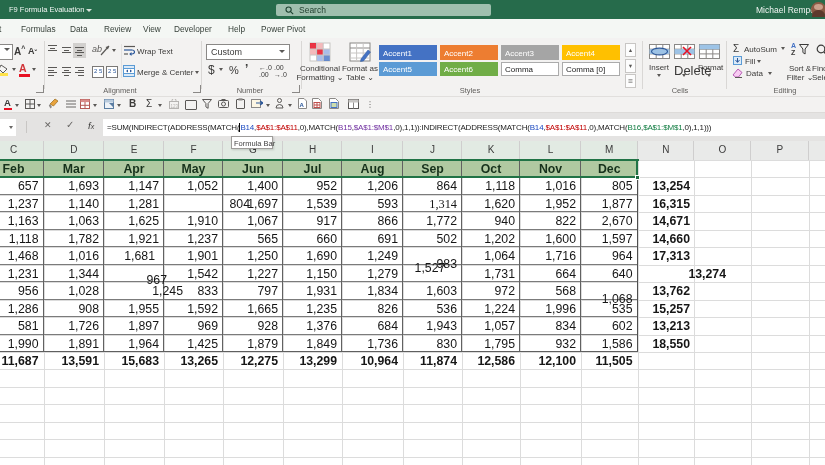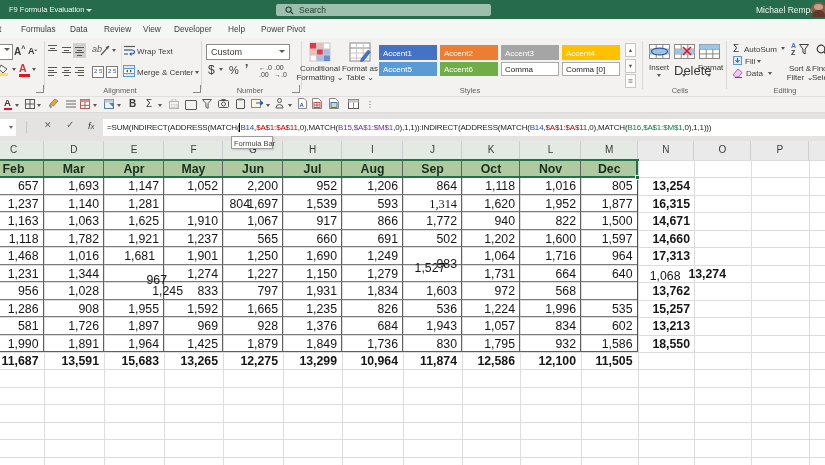--- a/index.html
+++ b/index.html
@@ -425,21 +425,21 @@
 <div class="ab" style="left:636.5px;top:160px;width:1.2px;height:191.95px;background:#4f4f4f;"></div>
 <div class="ab" style="left:0;top:350.95px;width:637.5px;height:1px;background:#5f5f5f;"></div>
 <div class="ab" style="left:0;top:159px;width:639px;height:1.6px;background:#217346;"></div>
 <div class="ab" style="left:0;top:175.85px;width:639px;height:1.8px;background:#217346;"></div>
 <div class="ab" style="left:636.2px;top:159px;width:1.8px;height:18.45px;background:#217346;"></div>
 <div class="ab" style="left:635px;top:174.65px;width:5px;height:5px;background:#1e6a40;border:1px solid #fff;box-sizing:border-box;"></div>
 <div class="num" style="left:-16.5px;top:177.45px;width:55.0px;">657</div>
 <div class="num" style="left:43.5px;top:177.45px;width:55.5px;">1,693</div>
 <div class="num" style="left:104.0px;top:177.45px;width:55.0px;">1,147</div>
 <div class="num" style="left:164.0px;top:177.45px;width:54.0px;">1,052</div>
-<div class="num" style="left:223.0px;top:177.45px;width:55.0px;">2,200</div>
+<div class="num" style="left:223.0px;top:177.45px;width:55.0px;">1,400</div>
 <div class="num" style="left:283.0px;top:177.45px;width:54.0px;">952</div>
 <div class="num" style="left:342.0px;top:177.45px;width:56.0px;">1,206</div>
 <div class="num" style="left:403.0px;top:177.45px;width:54.0px;">864</div>
 <div class="num" style="left:462.0px;top:177.45px;width:53.0px;">1,118</div>
 <div class="num" style="left:520.0px;top:177.45px;width:56.0px;">1,016</div>
 <div class="num" style="left:581.0px;top:177.45px;width:51.5px;">805</div>
 <div class="num bold" style="left:638.5px;top:177.45px;width:51.5px;">13,254</div>
 <div class="num" style="left:-16.5px;top:194.90px;width:55.0px;">1,237</div>
 <div class="num" style="left:43.5px;top:194.90px;width:55.5px;">1,140</div>
 <div class="num" style="left:104.0px;top:194.90px;width:55.0px;">1,281</div>
@@ -455,21 +455,21 @@
 <div class="num" style="left:-16.5px;top:212.35px;width:55.0px;">1,163</div>
 <div class="num" style="left:43.5px;top:212.35px;width:55.5px;">1,063</div>
 <div class="num" style="left:104.0px;top:212.35px;width:55.0px;">1,625</div>
 <div class="num" style="left:164.0px;top:212.35px;width:54.0px;">1,910</div>
 <div class="num" style="left:223.0px;top:212.35px;width:55.0px;">1,067</div>
 <div class="num" style="left:283.0px;top:212.35px;width:54.0px;">917</div>
 <div class="num" style="left:342.0px;top:212.35px;width:56.0px;">866</div>
 <div class="num" style="left:403.0px;top:212.35px;width:54.0px;">1,772</div>
 <div class="num" style="left:462.0px;top:212.35px;width:53.0px;">940</div>
 <div class="num" style="left:520.0px;top:212.35px;width:56.0px;">822</div>
-<div class="num" style="left:581.0px;top:212.35px;width:51.5px;">1,500</div>
+<div class="num" style="left:581.0px;top:212.35px;width:51.5px;">2,670</div>
 <div class="num bold" style="left:638.5px;top:212.35px;width:51.5px;">14,671</div>
 <div class="num" style="left:-16.5px;top:229.80px;width:55.0px;">1,118</div>
 <div class="num" style="left:43.5px;top:229.80px;width:55.5px;">1,782</div>
 <div class="num" style="left:104.0px;top:229.80px;width:55.0px;">1,921</div>
 <div class="num" style="left:164.0px;top:229.80px;width:54.0px;">1,237</div>
 <div class="num" style="left:223.0px;top:229.80px;width:55.0px;">565</div>
 <div class="num" style="left:283.0px;top:229.80px;width:54.0px;">660</div>
 <div class="num" style="left:342.0px;top:229.80px;width:56.0px;">691</div>
 <div class="num" style="left:403.0px;top:229.80px;width:54.0px;">502</div>
 <div class="num" style="left:462.0px;top:229.80px;width:53.0px;">1,202</div>
@@ -484,40 +484,40 @@
 <div class="num" style="left:283.0px;top:247.25px;width:54.0px;">1,690</div>
 <div class="num" style="left:342.0px;top:247.25px;width:56.0px;">1,249</div>
 <div class="num" style="left:403.0px;top:259px;width:54.0px;text-align:center;">1,527</div>
 <div class="num" style="left:462.0px;top:247.25px;width:53.0px;">1,064</div>
 <div class="num" style="left:520.0px;top:247.25px;width:56.0px;">1,716</div>
 <div class="num" style="left:581.0px;top:247.25px;width:51.5px;">964</div>
 <div class="num bold" style="left:638.5px;top:247.25px;width:51.5px;">17,313</div>
 <div class="num" style="left:-16.5px;top:264.70px;width:55.0px;">1,231</div>
 <div class="num" style="left:43.5px;top:264.70px;width:55.5px;">1,344</div>
 <div class="num" style="left:104.0px;top:271px;width:55.0px;padding-left:8px;">967</div>
-<div class="num" style="left:164.0px;top:264.70px;width:54.0px;">1,274</div>
+<div class="num" style="left:164.0px;top:264.70px;width:54.0px;">1,542</div>
 <div class="num" style="left:223.0px;top:264.70px;width:55.0px;">1,227</div>
 <div class="num" style="left:283.0px;top:264.70px;width:54.0px;">1,150</div>
 <div class="num" style="left:342.0px;top:264.70px;width:56.0px;">1,279</div>
 <div class="num" style="left:403.0px;top:255px;width:54.0px;">983</div>
 <div class="num" style="left:462.0px;top:264.70px;width:53.0px;">1,731</div>
 <div class="num" style="left:520.0px;top:264.70px;width:56.0px;">664</div>
 <div class="num" style="left:581.0px;top:264.70px;width:51.5px;">640</div>
 <div class="num bold" style="left:638.5px;top:264.70px;width:51.5px;margin-left:36px;">13,274</div>
 <div class="num" style="left:-16.5px;top:282.15px;width:55.0px;">956</div>
 <div class="num" style="left:43.5px;top:282.15px;width:55.5px;">1,028</div>
 <div class="num" style="left:104.0px;top:282.15px;width:55.0px;margin-left:24px;">1,245</div>
 <div class="num" style="left:164.0px;top:282.15px;width:54.0px;">833</div>
 <div class="num" style="left:223.0px;top:282.15px;width:55.0px;">797</div>
 <div class="num" style="left:283.0px;top:282.15px;width:54.0px;">1,931</div>
 <div class="num" style="left:342.0px;top:282.15px;width:56.0px;">1,834</div>
 <div class="num" style="left:403.0px;top:282.15px;width:54.0px;">1,603</div>
 <div class="num" style="left:462.0px;top:282.15px;width:53.0px;">972</div>
 <div class="num" style="left:520.0px;top:282.15px;width:56.0px;">568</div>
-<div class="num" style="left:581.0px;top:267px;width:51.5px;padding-left:48px;">1,068</div>
+<div class="num" style="left:581.0px;top:290px;width:51.5px;">1,068</div>
 <div class="num bold" style="left:638.5px;top:282.15px;width:51.5px;">13,762</div>
 <div class="num" style="left:-16.5px;top:299.60px;width:55.0px;">1,286</div>
 <div class="num" style="left:43.5px;top:299.60px;width:55.5px;">908</div>
 <div class="num" style="left:104.0px;top:299.60px;width:55.0px;">1,955</div>
 <div class="num" style="left:164.0px;top:299.60px;width:54.0px;">1,592</div>
 <div class="num" style="left:223.0px;top:299.60px;width:55.0px;">1,665</div>
 <div class="num" style="left:283.0px;top:299.60px;width:54.0px;">1,235</div>
 <div class="num" style="left:342.0px;top:299.60px;width:56.0px;">826</div>
 <div class="num" style="left:403.0px;top:299.60px;width:54.0px;">536</div>
 <div class="num" style="left:462.0px;top:299.60px;width:53.0px;">1,224</div>

